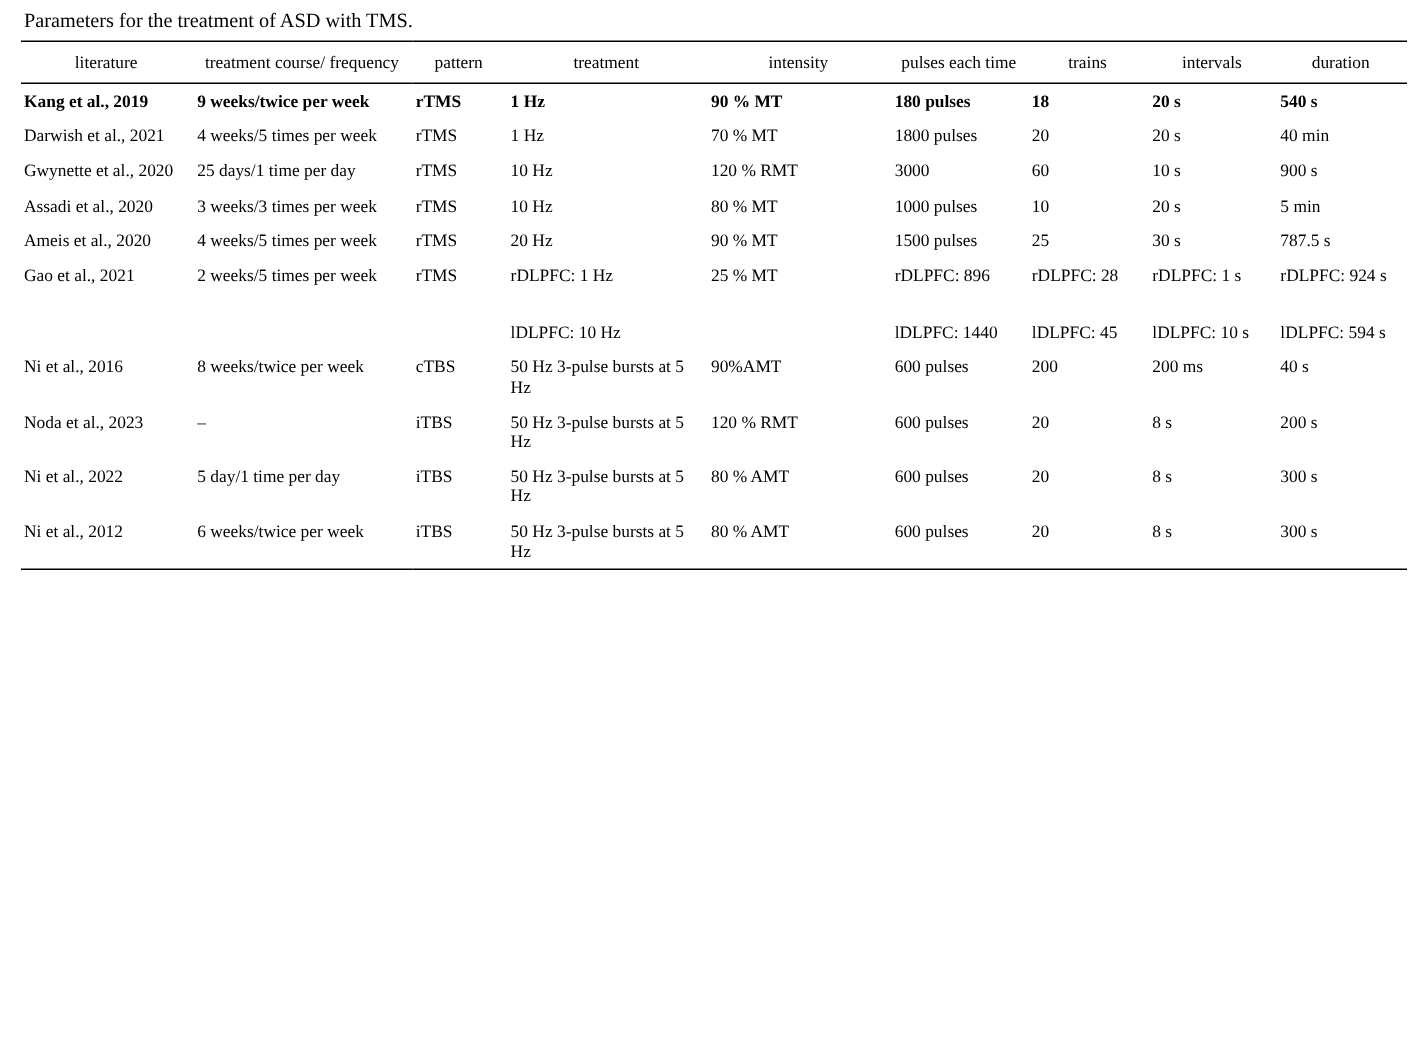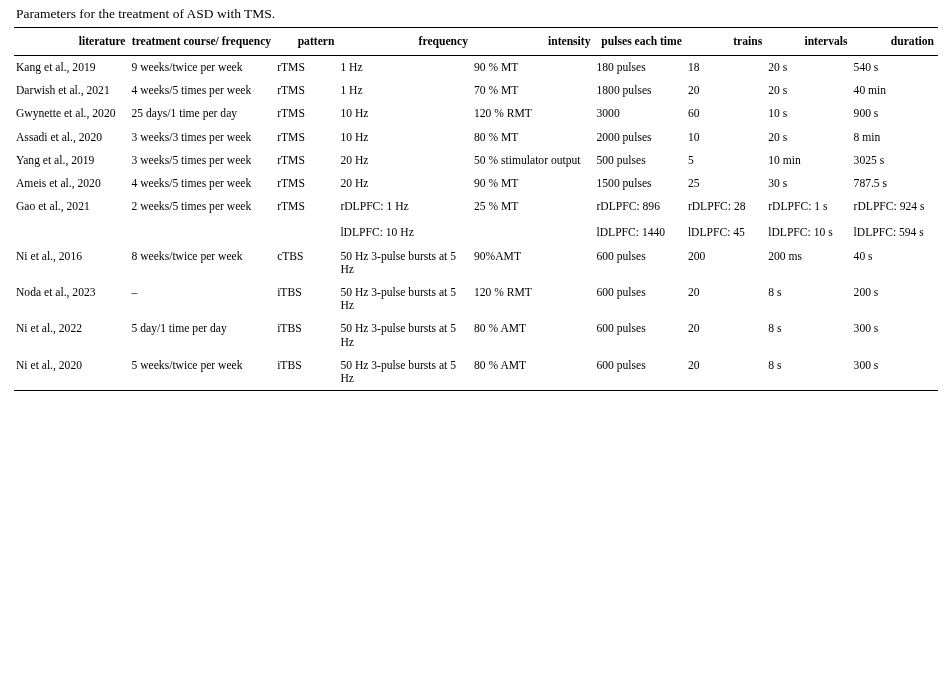--- a/index.html
+++ b/index.html
@@ -29,56 +29,57 @@
     margin: 0 0 5px 2px;
   }
   table.data-table {
     border-collapse: collapse;
     width: 924px;
     table-layout: fixed;
     font-size: 11.6px;
     font-family: "Liberation Serif", serif;
   }
   table.data-table thead th {
-    text-align: right;
-    font-weight: bold;
+    text-align: center;
+    font-weight: normal;
     vertical-align: top;
     padding: 7px 4px 7px 2px;
     line-height: 13px;
   }
   table.data-table tbody td {
     text-align: left;
     vertical-align: top;
     padding: 5px 4px 5px 2px;
     line-height: 13.2px;
   }
   .rule-top {
     border-top: 1.4px solid #000;
   }
   .rule-mid {
     border-top: 0.9px solid #000;
+    font-weight: bold;
   }
   .rule-bot {
     border-bottom: 1.4px solid #000;
   }
   
   col.c0 { width: 115px; }
   col.c1 { width: 145px; }
   col.c2 { width: 63px; }
   col.c3 { width: 133px; }
   col.c4 { width: 122px; }
   col.c5 { width: 91px; }
   col.c6 { width: 80px; }
   col.c7 { width: 85px; }
   col.c8 { width: 86px; }
   .cellsub {
     display: block;
   }
   .cellsub + .cellsub {
-    margin-top: 13px;
+    margin-top: 25px;
   }
 </style>
 </head>
 <body>
 
 <div class="page">
 
   <div class="caption">Parameters for the treatment of ASD with TMS.</div>
 
   <table class="data-table">
@@ -91,21 +92,21 @@
       <col class="c5">
         <col class="c6">
         <col class="c7">
         <col class="c8">
     </colgroup>
     <thead>
       <tr class="rule-top">
         <th class="rule-top">literature</th>
         <th class="rule-top">treatment course/ frequency</th>
         <th class="rule-top">pattern</th>
-        <th class="rule-top">frequency</th>
+        <th class="rule-top">treatment</th>
         <th class="rule-top">intensity</th>
         <th class="rule-top">pulses each time</th>
         <th class="rule-top">trains</th>
         <th class="rule-top">intervals</th>
         <th class="rule-top">duration</th>
       </tr>
     </thead>
     <tbody>
 
       <tr>
@@ -146,39 +147,28 @@
         <td>10 s</td>
         <td>900 s</td>
       </tr>
 
       <tr>
         <td>Assadi et al., 2020</td>
         <td>3 weeks/3 times per week</td>
         <td>rTMS</td>
         <td>10 Hz</td>
         <td>80 % MT</td>
-        <td>2000 pulses</td>
+        <td>1000 pulses</td>
         <td>10</td>
         <td>20 s</td>
-        <td>8 min</td>
-      </tr>
-
-
-
-      <tr>
-        <td>Yang et al., 2019</td>
-        <td>3 weeks/5 times per week</td>
-        <td>rTMS</td>
-        <td>20 Hz</td>
-        <td>50 % stimulator output</td>
-        <td>500 pulses</td>
-        <td>5</td>
-        <td>10 min</td>
-        <td>3025 s</td>
-      </tr>
+        <td>5 min</td>
+      </tr>
+
+
+
 
       <tr>
         <td>Ameis et al., 2020</td>
         <td>4 weeks/5 times per week</td>
         <td>rTMS</td>
         <td>20 Hz</td>
         <td>90 % MT</td>
         <td>1500 pulses</td>
         <td>25</td>
         <td>30 s</td>
@@ -243,22 +233,22 @@
         <td>iTBS</td>
         <td>50 Hz 3-pulse bursts at 5 Hz</td>
         <td>80 % AMT</td>
         <td>600 pulses</td>
         <td>20</td>
         <td>8 s</td>
         <td>300 s</td>
       </tr>
 
       <tr>
-        <td class="rule-bot">Ni et al., 2020</td>
-        <td class="rule-bot">5 weeks/twice per week</td>
+        <td class="rule-bot">Ni et al., 2012</td>
+        <td class="rule-bot">6 weeks/twice per week</td>
         <td class="rule-bot">iTBS</td>
         <td class="rule-bot">50 Hz 3-pulse bursts at 5 Hz</td>
         <td class="rule-bot">80 % AMT</td>
         <td class="rule-bot">600 pulses</td>
         <td class="rule-bot">20</td>
         <td class="rule-bot">8 s</td>
         <td class="rule-bot">300 s</td>
       </tr>
     </tbody>
   </table>

